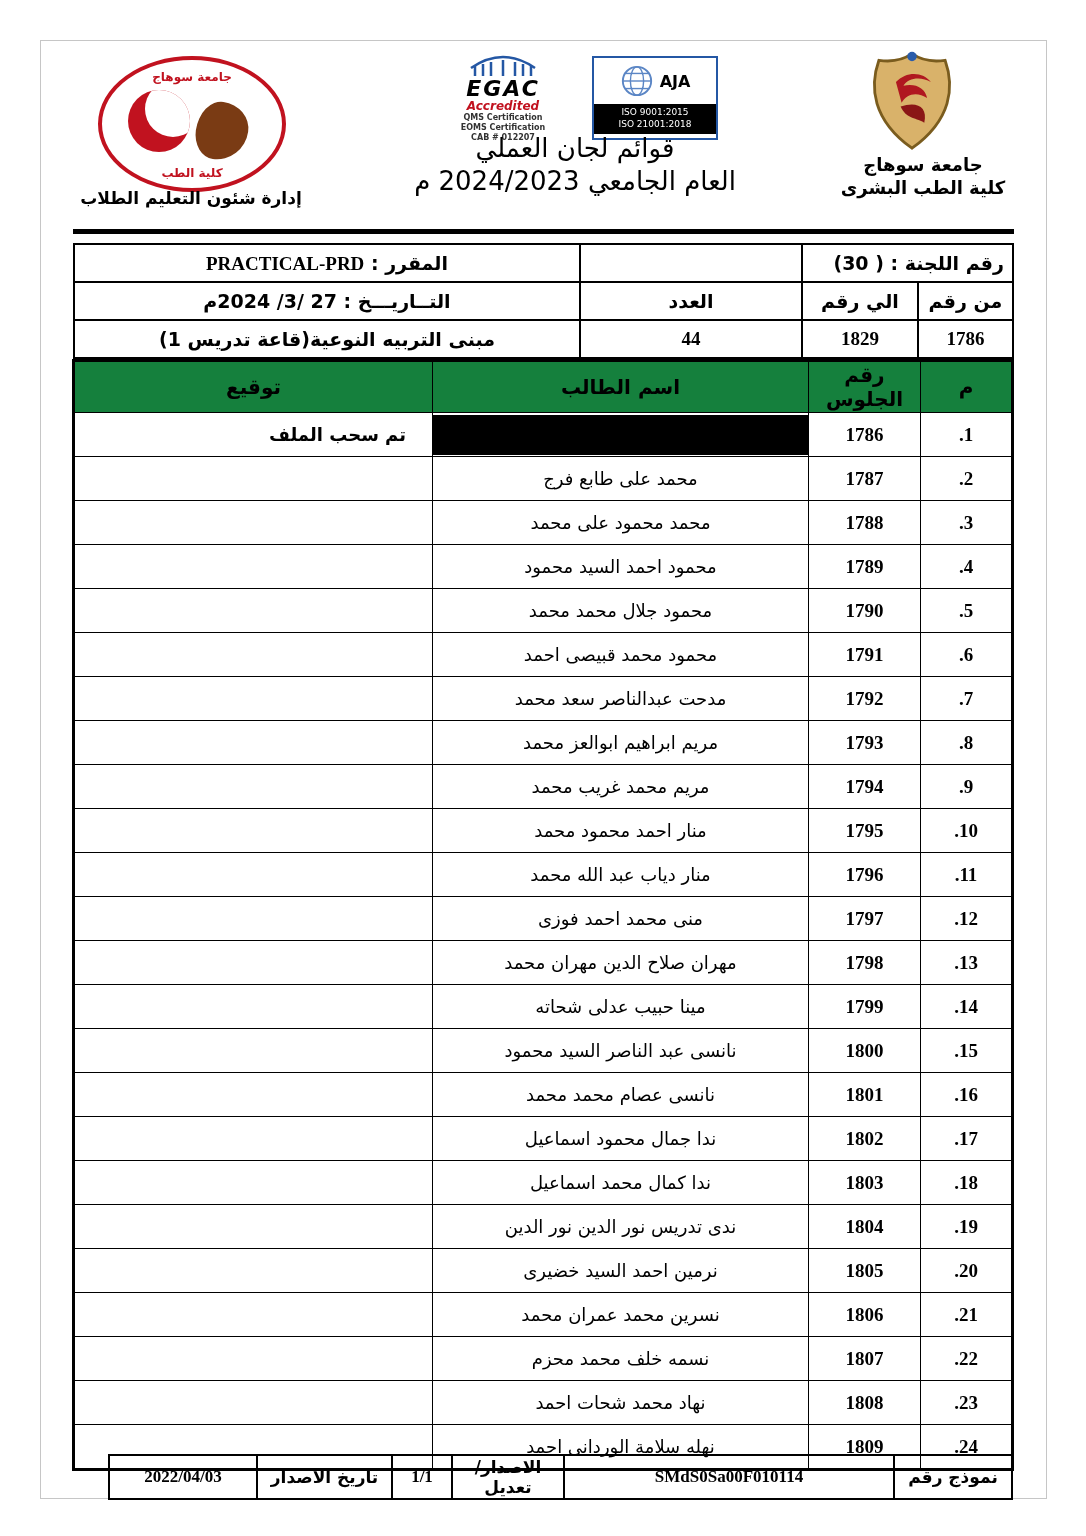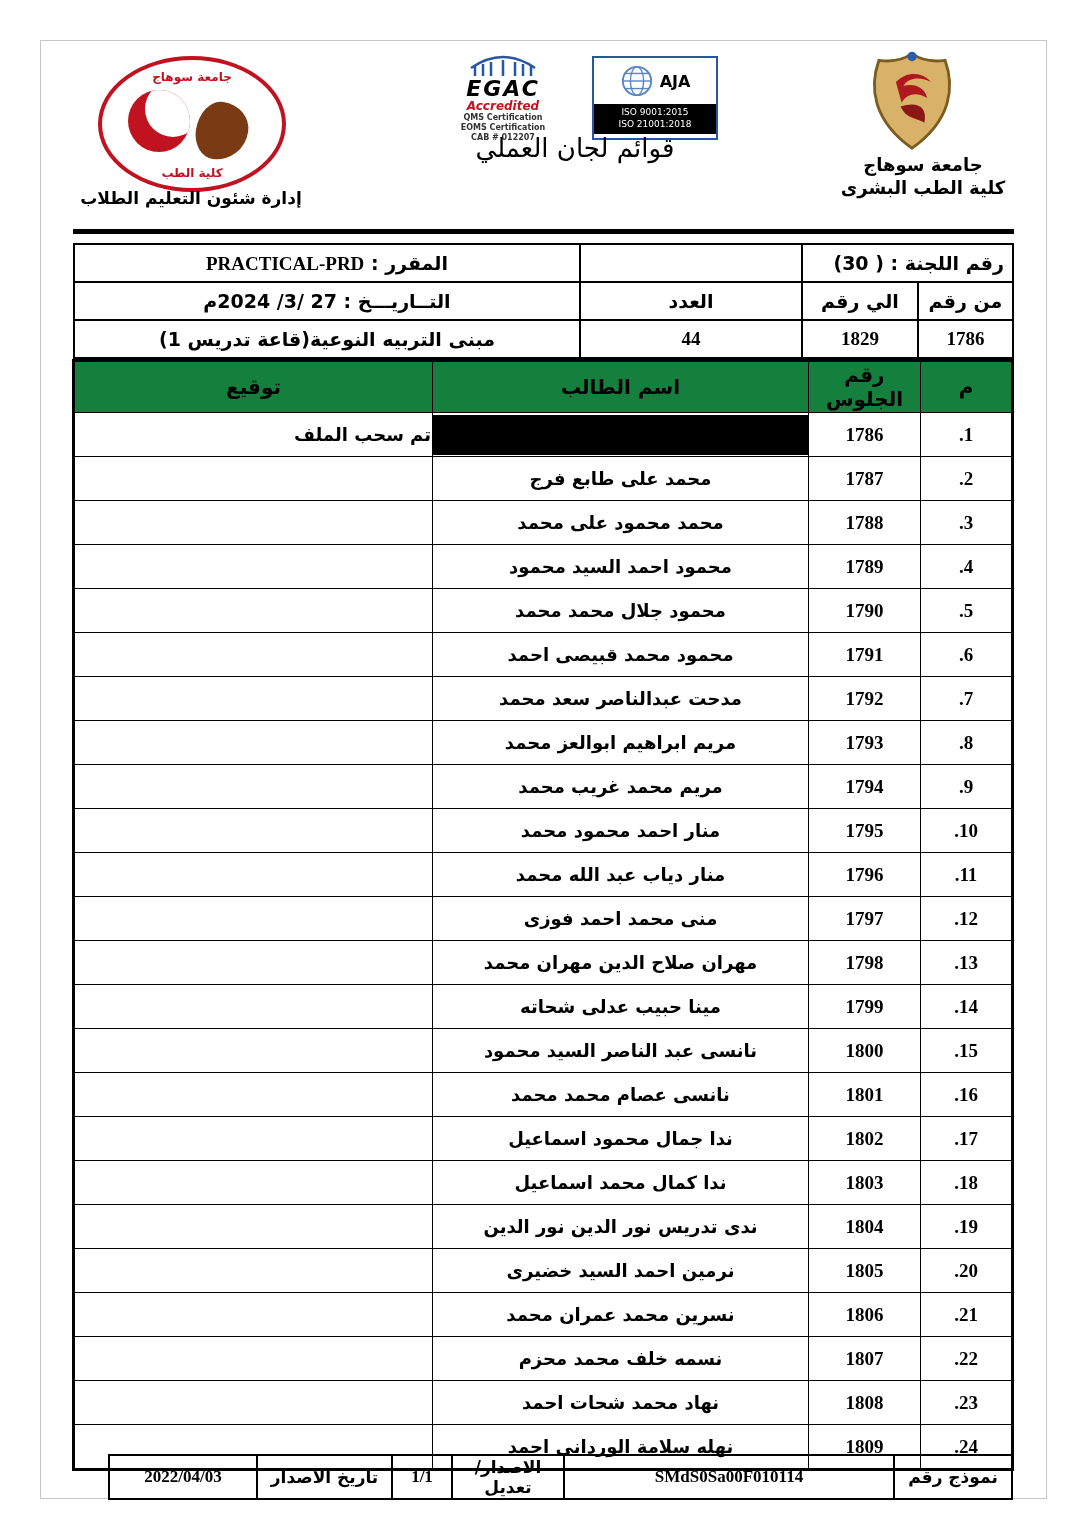--- a/index.html
+++ b/index.html
@@ -49,23 +49,23 @@
   .info-table td{border:2px solid #000;height:36px;font-size:19px;text-align:center;padding:0 4px;vertical-align:middle;}
   .committee-cell{text-align:right !important;padding-right:8px !important;}
   .info-num{font-family:"Liberation Serif","DejaVu Serif",serif;font-size:21px;}
 
   
   .main-table{position:absolute;left:72px;top:359px;width:942px;border-collapse:collapse;table-layout:fixed;direction:rtl;border:3px solid #000;}
   .main-table th{background:#15803d;border:1px solid #000;height:40px;font-size:20px;font-weight:bold;text-align:center;}
   .main-table td{border:1px solid #000;height:41px;vertical-align:middle;}
   .c-idx{font-family:"Liberation Serif","DejaVu Serif",serif;font-size:19px;font-weight:bold;text-align:center;}
   .c-seat{font-family:"Liberation Serif","DejaVu Serif",serif;font-size:19px;font-weight:bold;text-align:center;}
-  .c-name{font-size:18px;font-weight:bold;text-align:center;}
+  .c-name{font-size:18px;font-weight:normal;text-align:center;}
   .c-name.redacted-holder{padding:0;}
-  .c-sig{font-size:18px;font-weight:bold;text-align:right;padding-right:1px;}
+  .c-sig{font-size:18px;font-weight:bold;text-align:right;padding-right:26px;}
   .redacted{display:block;width:100%;height:40px;background:#000;}
 
   
   .footer-table{position:absolute;left:108px;top:1454px;width:905px;border-collapse:collapse;table-layout:fixed;direction:rtl;font-weight:bold;}
   .footer-table td{border:2px solid #000;height:31px;text-align:center;font-size:17px;vertical-align:middle;}
   .code{font-family:"Liberation Serif","DejaVu Serif",serif;font-size:18px;direction:ltr;}
 </style>
 </head>
 <body>
 
@@ -103,20 +103,21 @@
     <span class="aja-name">AJA</span>
   </div>
   <div class="aja-strip">
     <div>ISO 9001:2015</div>
     <div>ISO 21001:2018</div>
   </div>
 </div>
 
 <div class="titles">
   <div class="t1">قوائم لجان العملي</div>
+  <div class="t3">العام الجامعي 2024/2023 م</div>
 </div>
 
 <div class="shield">
   <svg viewBox="0 0 100 110" width="100" height="104">
     <path d="M50 6 C60 13 72 15 85 13 C95 41 92 76 50 106 C8 76 5 41 15 13 C28 15 40 13 50 6 Z" fill="#d9b26a" stroke="#7a5c1e" stroke-width="3"></path>
     <circle cx="50" cy="9" r="5" fill="#2a5caa"></circle>
     <path d="M33 36 C44 24 62 25 70 36 C60 30 46 31 41 40 C53 37 64 42 66 53 C56 46 44 48 39 58 Z" fill="#b01820"></path>
     <path d="M38 62 C55 56 67 62 63 79 C52 73 44 75 38 62 Z" fill="#8a1616"></path>
   </svg>
 </div>

